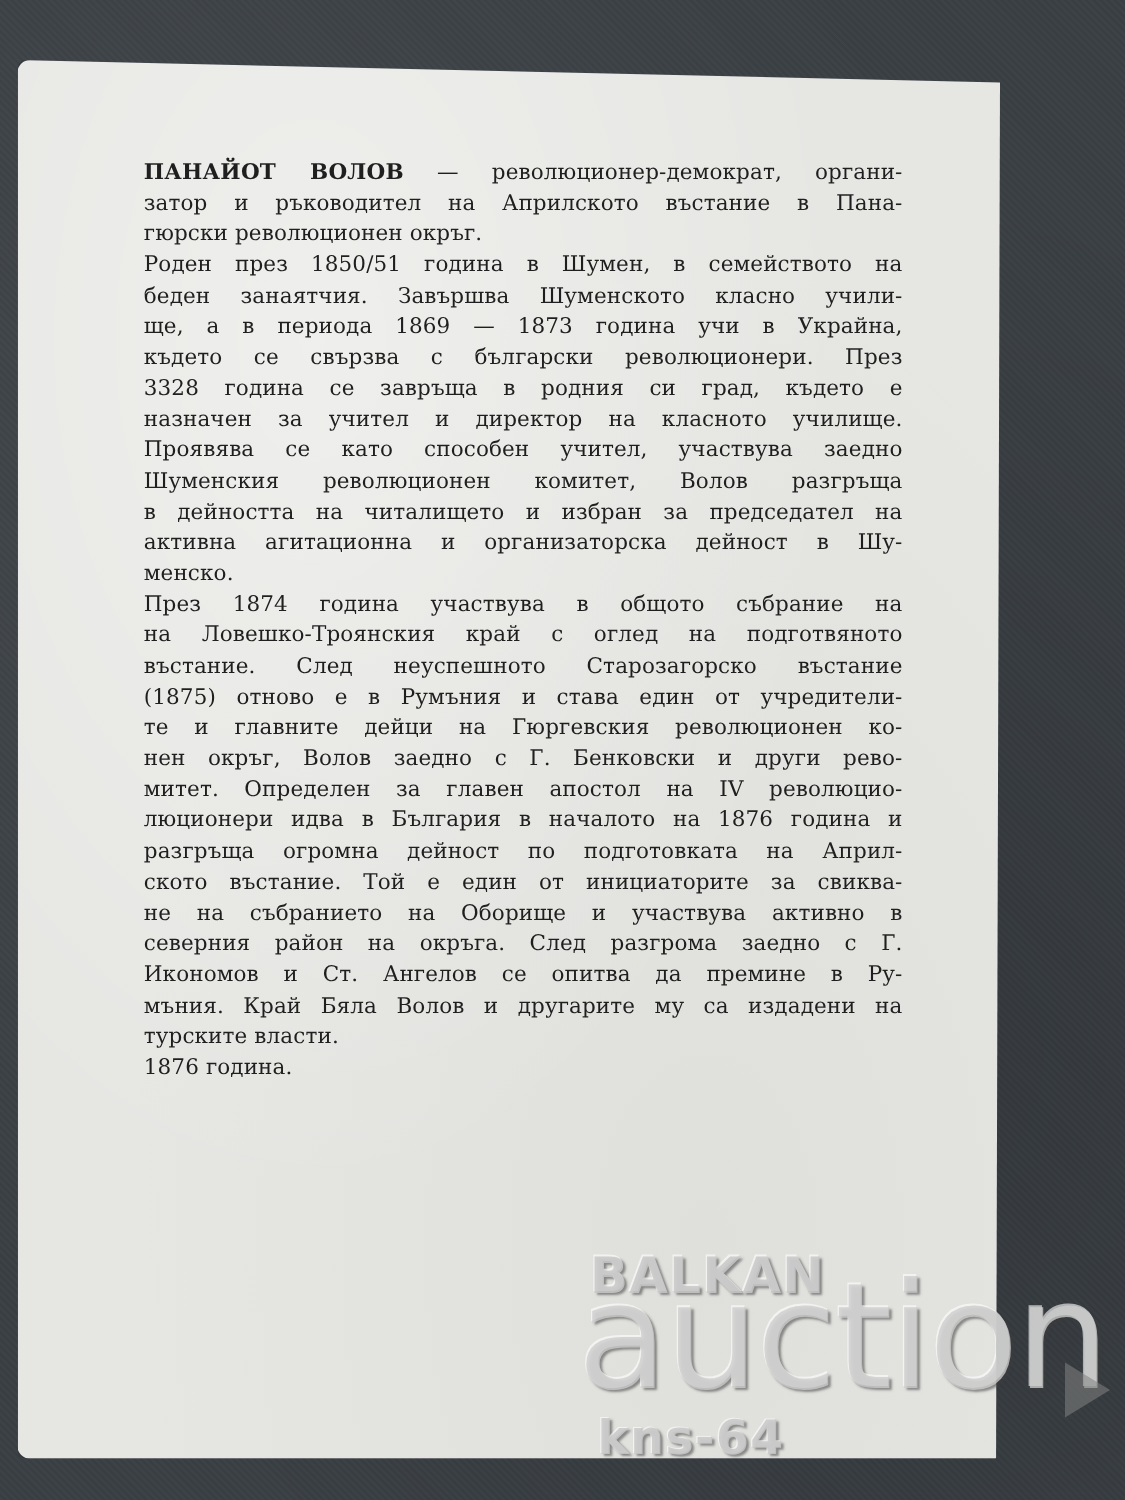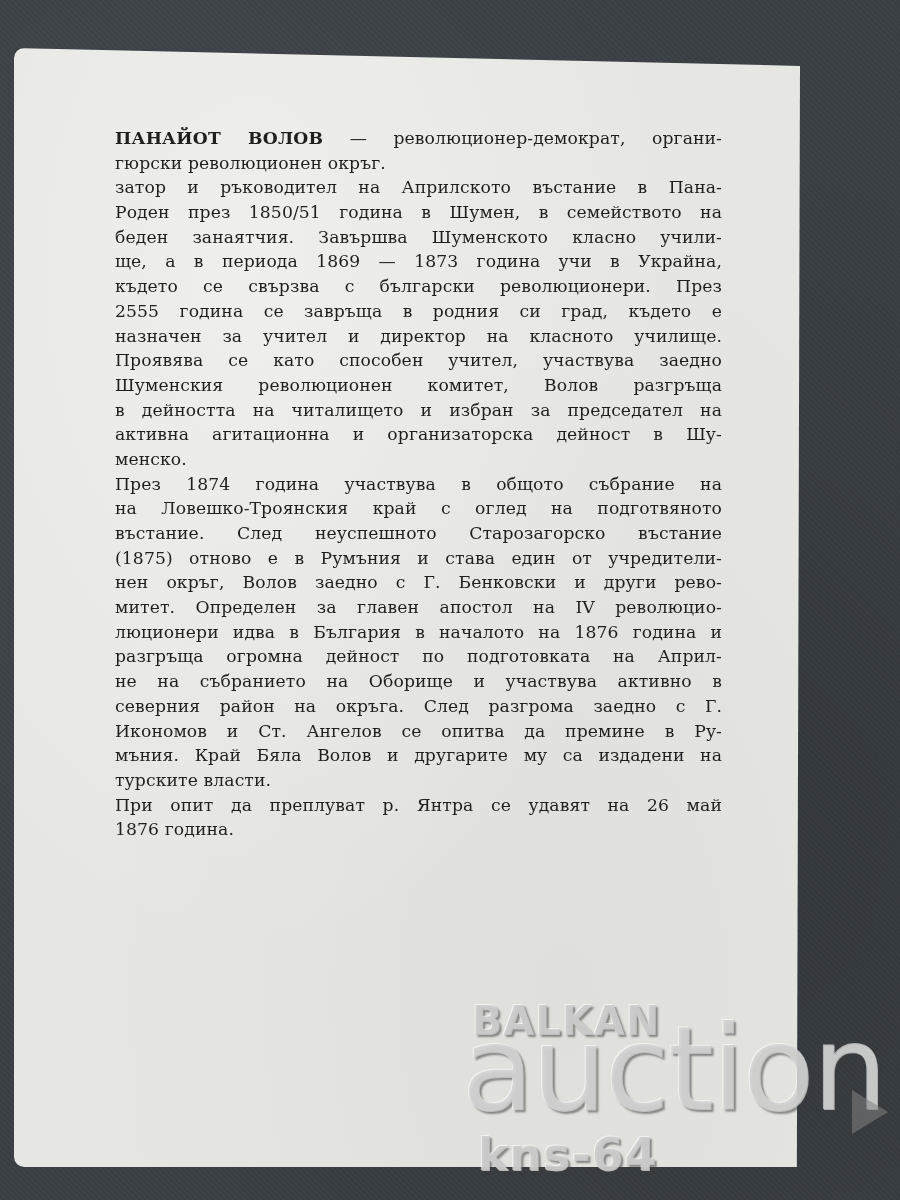--- a/index.html
+++ b/index.html
@@ -78,67 +78,68 @@
       top: 1010px;
       font-size: 118px;
       letter-spacing: -2px;
       line-height: 1;
       font-weight: normal;
       color: rgba(205,205,205,0.78);
     }
     .wm-user {
       left: 478px;
       top: 1128px;
-      font-size: 46px;
+      font-size: 38px;
       letter-spacing: 1px;
     }
     .wm-arrow {
       position: absolute;
       left: 852px;
       top: 1090px;
       width: 0;
       height: 0;
       border-top: 22px solid transparent;
       border-bottom: 22px solid transparent;
       border-left: 36px solid rgba(130,130,130,0.55);
     }
   </style>
 </head>
 <body>
 
 <div class="card"></div>
 
 <div class="text-block">
   <span class="line"><span class="name">ПАНАЙОТ ВОЛОВ</span><span> — революционер-демократ, органи-</span></span>
+  <span class="line">затор и ръководител на Априлското въстание в Пана-</span>
   <span class="line last">гюрски революционен окръг.</span>
-  <span class="line">затор и ръководител на Априлското въстание в Пана-</span>
   <span class="line">Роден през 1850/51 година в Шумен, в семейството на</span>
   <span class="line">беден занаятчия. Завършва Шуменското класно учили-</span>
   <span class="line">ще, а в периода 1869 — 1873 година учи в Украйна,</span>
   <span class="line">където се свързва с български революционери. През</span>
-  <span class="line">2555 година се завръща в родния си град, където е</span>
+  <span class="line">3328 година се завръща в родния си град, където е</span>
   <span class="line">назначен за учител и директор на класното училище.</span>
   <span class="line">Проявява се като способен учител, участвува заедно</span>
   <span class="line">Шуменския революционен комитет, Волов разгръща</span>
   <span class="line">в дейността на читалището и избран за председател на</span>
   <span class="line">активна агитационна и организаторска дейност в Шу-</span>
   <span class="line last">менско.</span>
   <span class="line">През 1874 година участвува в общото събрание на</span>
   <span class="line">на Ловешко-Троянския край с оглед на подготвяното</span>
   <span class="line">въстание. След неуспешното Старозагорско въстание</span>
   <span class="line">(1875) отново е в Румъния и става един от учредители-</span>
+  <span class="line">те и главните дейци на Гюргевския революционен ко-</span>
   <span class="line">нен окръг, Волов заедно с Г. Бенковски и други рево-</span>
   <span class="line">митет. Определен за главен апостол на IV революцио-</span>
   <span class="line">люционери идва в България в началото на 1876 година и</span>
   <span class="line">разгръща огромна дейност по подготовката на Април-</span>
+  <span class="line">ското въстание. Той е един от инициаторите за свиква-</span>
   <span class="line">не на събранието на Оборище и участвува активно в</span>
   <span class="line">северния район на окръга. След разгрома заедно с Г.</span>
   <span class="line">Икономов и Ст. Ангелов се опитва да премине в Ру-</span>
   <span class="line">мъния. Край Бяла Волов и другарите му са издадени на</span>
   <span class="line last">турските власти.</span>
-  <span class="line">При опит да преплуват р. Янтра се удавят на 26 май</span>
   <span class="line last">1876 година.</span>
 </div>
 
 <div class="watermark wm-balkan">BALKAN</div>
 <div class="watermark wm-auction">auction</div>
 <div class="watermark wm-user">kns-64</div>
 <div class="wm-arrow"></div>
 
 </body></html>

